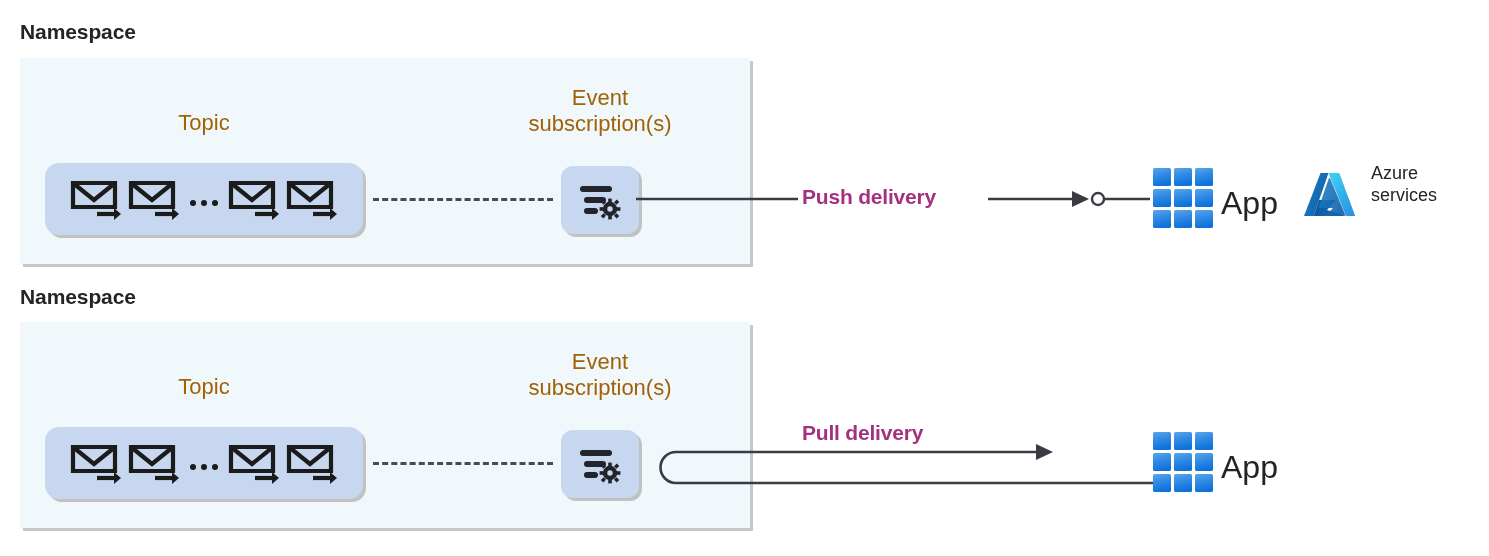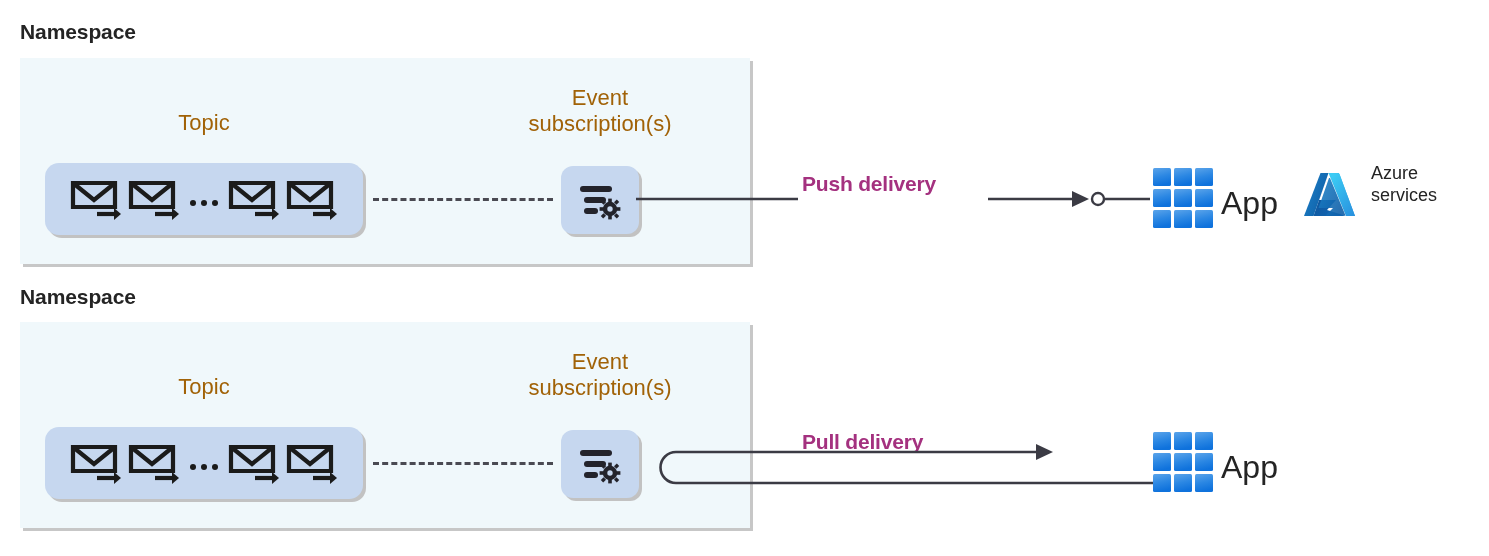--- a/index.html
+++ b/index.html
@@ -206,21 +206,21 @@
         </g>
         <circle cx="34" cy="31" r="2.7" fill="#c6d7ef"></circle>
       </svg>
     </span>
   </div>
 
   <svg class="abs" style="left:636px; top:190px;" width="170" height="18">
     <line x1="0" y1="9" x2="162" y2="9" stroke="#3b3b44" stroke-width="2.6"></line>
   </svg>
 
-  <div class="abs delivery-label" style="left:802px; top:172px;">Push delivery</div>
+  <div class="abs delivery-label" style="left:802px; top:185px;">Push delivery</div>
 
   <svg class="abs" style="left:988px; top:186px;" width="170" height="26">
     <line x1="0" y1="13" x2="86" y2="13" stroke="#3b3b44" stroke-width="2.6"></line>
     <path d="M84 5 L101 13 L84 21 Z" fill="#3b3b44"></path>
     <circle cx="110" cy="13" r="6" fill="#ffffff" stroke="#3b3b44" stroke-width="2.4"></circle>
     <line x1="116" y1="13" x2="162" y2="13" stroke="#3b3b44" stroke-width="2.6"></line>
   </svg>
 
   <span class="abs" style="left:1152px; top:167px;">
     <svg width="62" height="62" viewBox="0 0 62 62">
@@ -357,21 +357,21 @@
             <rect x="4.6" y="5.2" width="4" height="3.4" transform="rotate(45 6.6 6.9)"></rect>
             <rect x="4.6" y="-8.6" width="4" height="3.4" transform="rotate(-45 6.6 -6.9)"></rect>
             <rect x="-8.6" y="5.2" width="4" height="3.4" transform="rotate(-45 -6.6 6.9)"></rect>
           </g>
         </g>
         <circle cx="34" cy="31" r="2.7" fill="#c6d7ef"></circle>
       </svg>
     </span>
   </div>
 
-  <div class="abs delivery-label" style="left:802px; top:430px;">Pull delivery</div>
+  <div class="abs delivery-label" style="left:802px; top:421px;">Pull delivery</div>
 
   <svg class="abs" style="left:650px; top:440px;" width="520" height="60">
     <path d="M388 12 L26 12 A15.5 15.5 0 0 0 26 43 L510 43" fill="none" stroke="#3b3b44" stroke-width="2.6" stroke-linecap="butt"></path>
     <path d="M386 4 L403 12 L386 20 Z" fill="#3b3b44"></path>
   </svg>
 
   <span class="abs" style="left:1152px; top:431px;">
     <svg width="62" height="62" viewBox="0 0 62 62">
       <defs>
         <linearGradient id="appg2" x1="0" y1="0" x2="0.25" y2="1">

